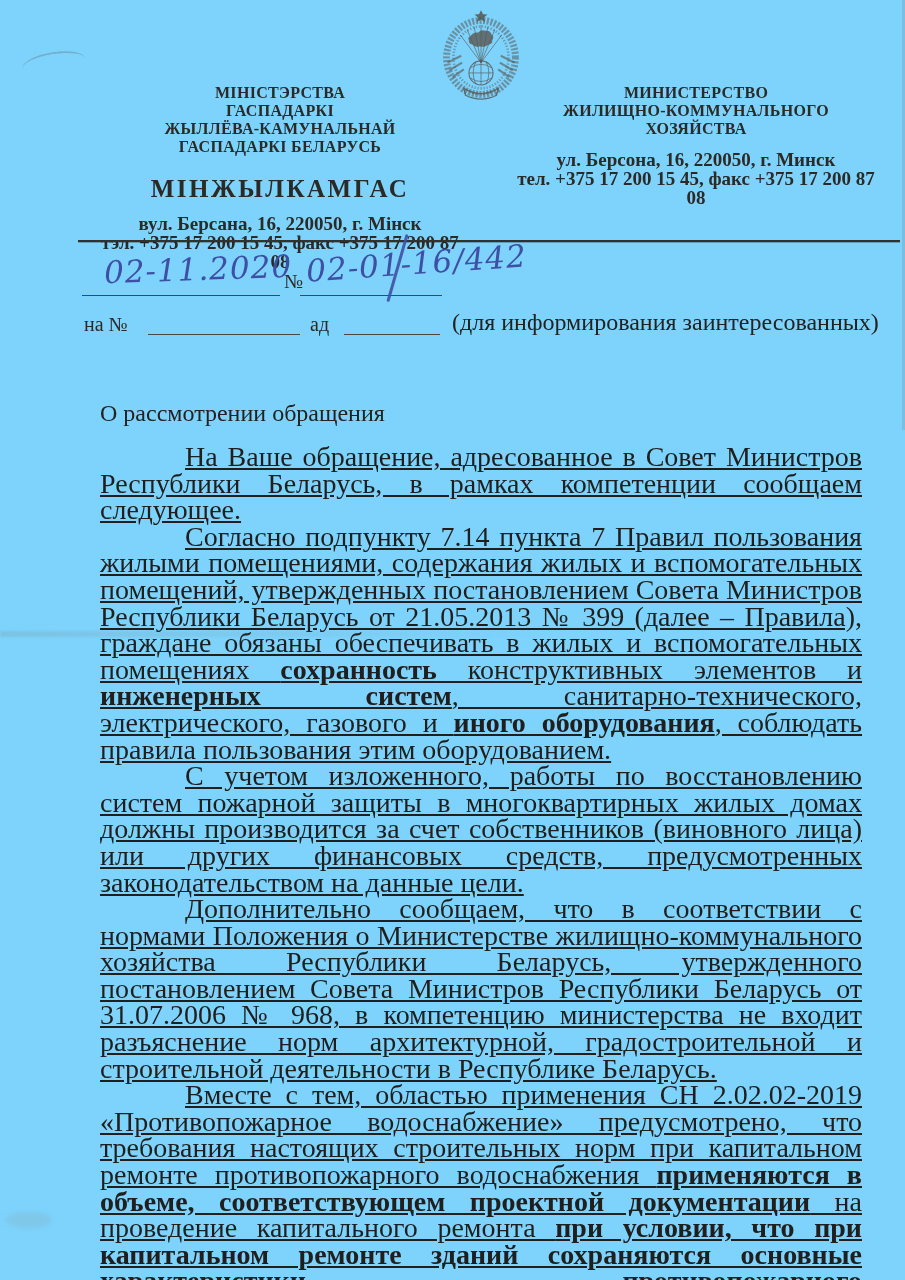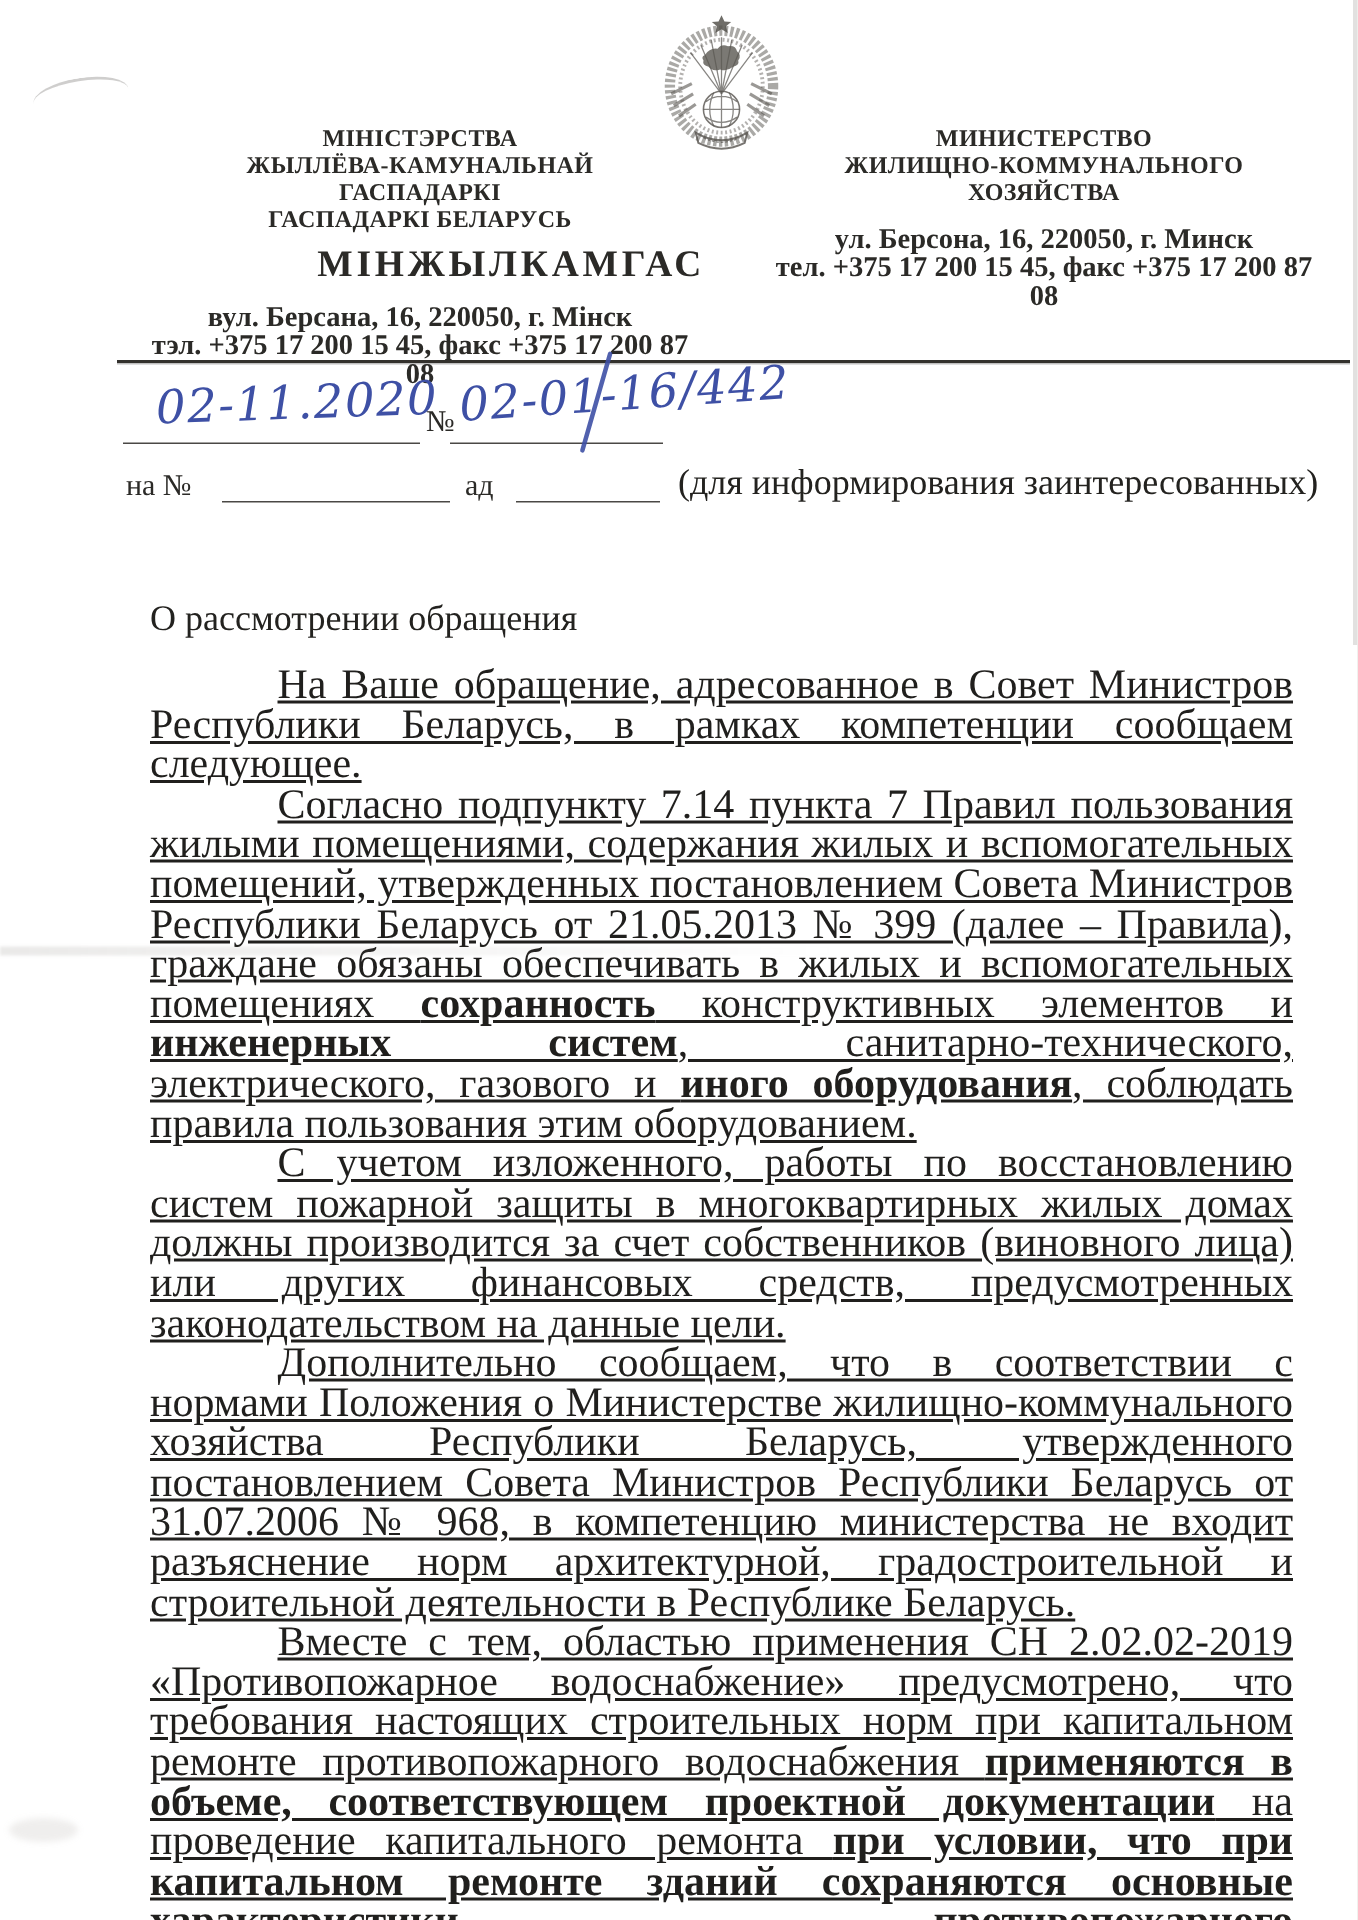--- a/index.html
+++ b/index.html
@@ -1,30 +1,30 @@
 <!DOCTYPE html>
 <html lang="ru"><head>
 <meta charset="utf-8">
 <style>
   html,body{margin:0;padding:0;background:#e8e6e2;}
   .page{
     position:relative;
     width:905px;height:1280px;
-    background:#ffffff;
+    background:#7dd3fc;
     overflow:hidden;
     font-family:"Liberation Serif", serif;
     color:#23221f;
   }
   
   .emblem{position:absolute;left:438px;top:8px;width:86px;height:92px;}
   .lh{position:absolute;top:84px;width:380px;text-align:center;font-weight:bold;color:#2b2a27;}
   .lh-left{left:90px;}
   .lh-right{left:506px;}
   .lh-line{font-size:16px;line-height:18px;letter-spacing:.3px;}
-  .lh-abbr{font-size:25px;line-height:26px;letter-spacing:2.5px;margin-top:8px;text-align:right;}
+  .lh-abbr{font-size:25px;line-height:26px;letter-spacing:2.5px;margin-top:20px;}
   .lh-addr{font-size:19px;line-height:19px;margin-top:12px;}
   .rule{position:absolute;left:78px;top:240px;width:822px;height:2px;background:#33312d;box-shadow:0 1px 0 rgba(0,0,0,.25);}
   
   .hw{
     position:absolute;
     font-family:"DejaVu Serif", serif;
     font-style:italic;
     color:#3e50a5;
     letter-spacing:1px;
     white-space:nowrap;
@@ -81,22 +81,22 @@
       <path d="M37 33 q4 -6 10 -5 q3 -4 8 -2 q6 -1 7 4 q4 3 1 7 q1 4 -4 5 q-5 4 -10 2 q-6 2 -9 -2 q-5 -1 -4 -5 q-2 -3 1 -4 z" fill="#5a5751" opacity=".8" stroke="none"></path>
       <circle cx="50" cy="75" r="14" stroke-width="1.2" opacity=".8"></circle>
       <path d="M36 75 h28 M38 69 a20 20 0 0 1 24 0 M38 81 a20 20 0 0 0 24 0 M50 61 v28 M44 62 a30 30 0 0 0 0 26 M56 62 a30 30 0 0 1 0 26" stroke-width="1" opacity=".7"></path>
       <path d="M30 93 q20 12 40 0 l-2 8 q-18 9 -36 0 z" stroke-width="1.5" opacity=".8"></path>
       <path d="M36 97 q14 7 28 0" stroke-width="1" stroke-dasharray="2 1.5" opacity=".7"></path>
     </g>
   </svg>
 
   <div class="lh lh-left">
     <div class="lh-line">МІНІСТЭРСТВА</div>
+    <div class="lh-line">ГАСПАДАРКІ</div>
     <div class="lh-line">ЖЫЛЛЁВА-КАМУНАЛЬНАЙ</div>
-    <div class="lh-line">ГАСПАДАРКІ</div>
     <div class="lh-line">ГАСПАДАРКІ БЕЛАРУСЬ</div>
     <div class="lh-abbr">МІНЖЫЛКАМГАС</div>
     <div class="lh-addr">
       <div>вул. Берсана, 16, 220050, г. Мінск</div>
       <div>тэл. +375 17 200 15 45, факс +375 17 200 87 08</div>
     </div>
   </div>
 
   <div class="lh lh-right">
     <div class="lh-line">МИНИСТЕРСТВО</div>

